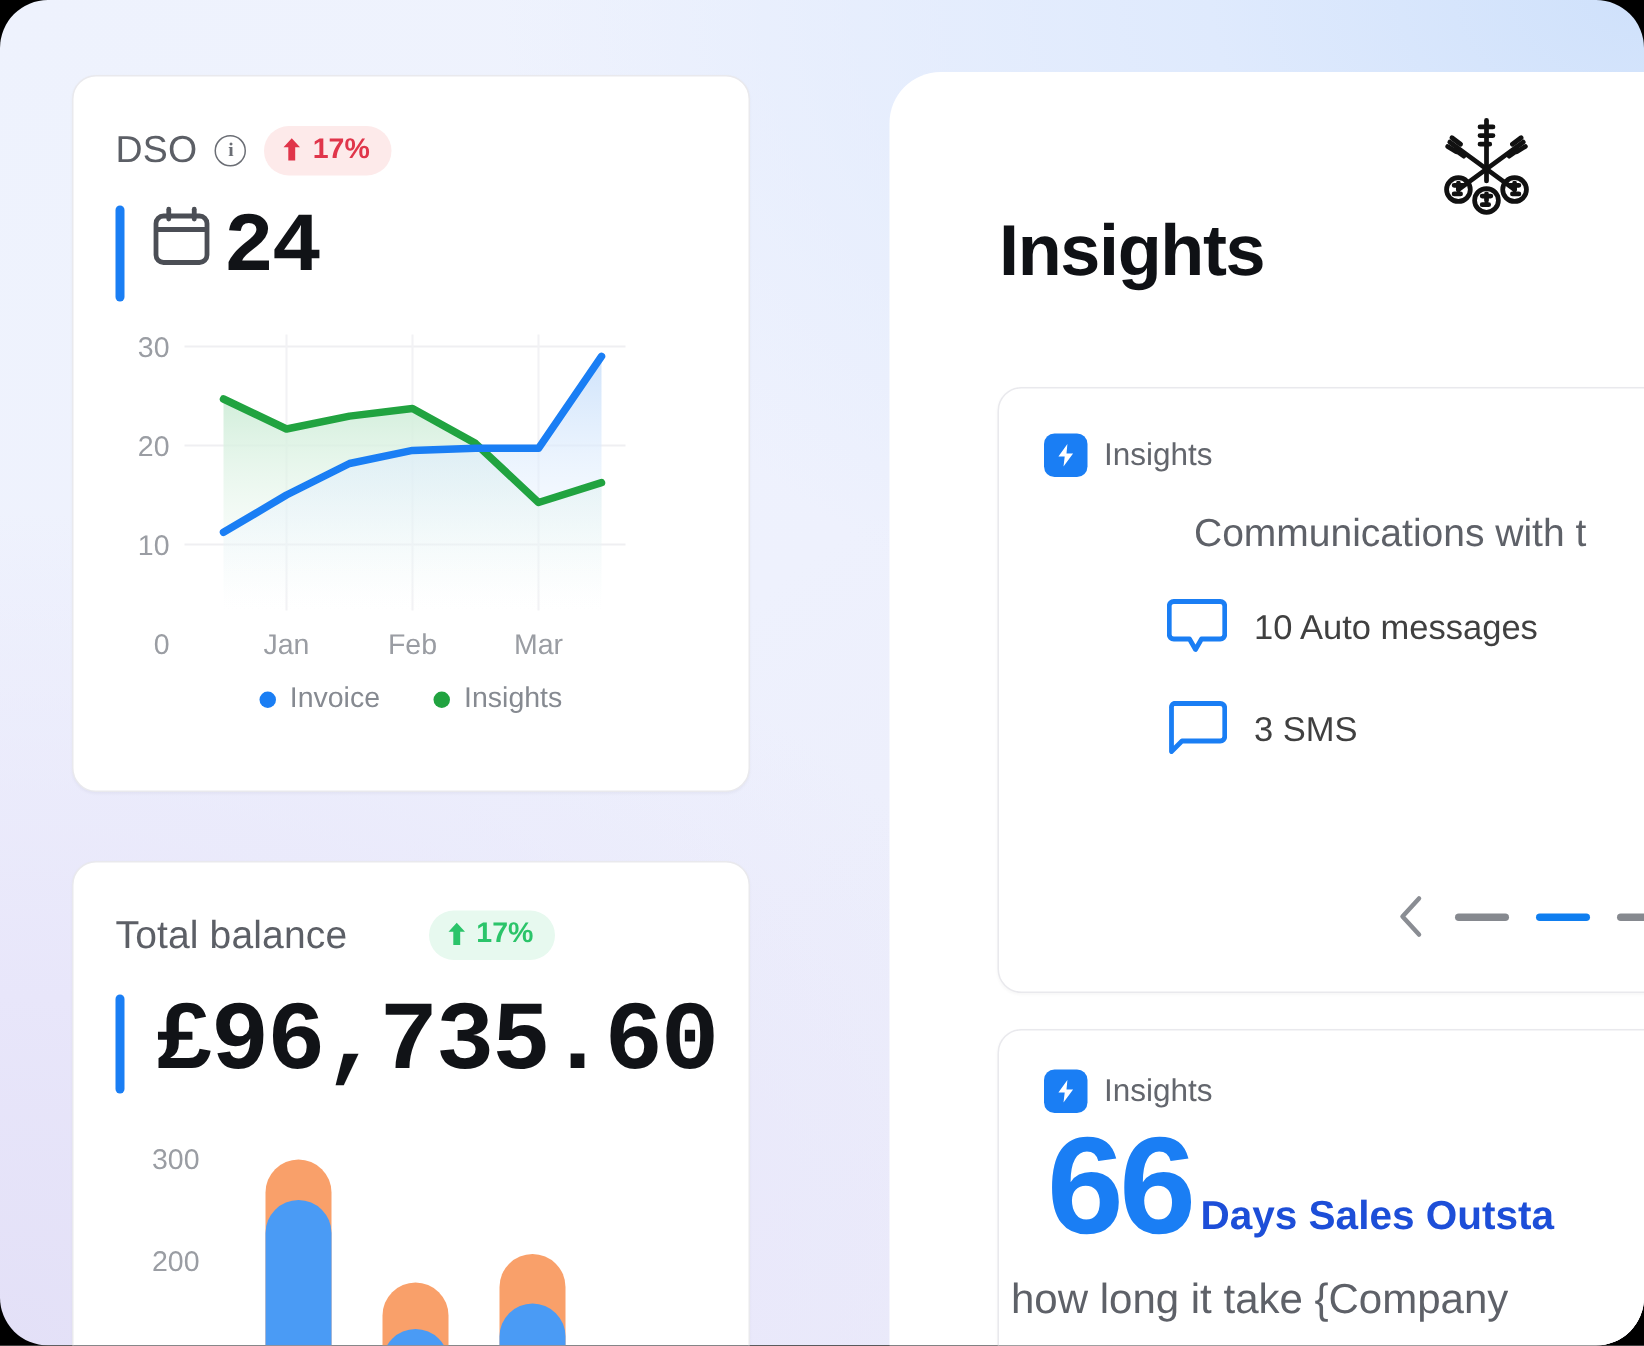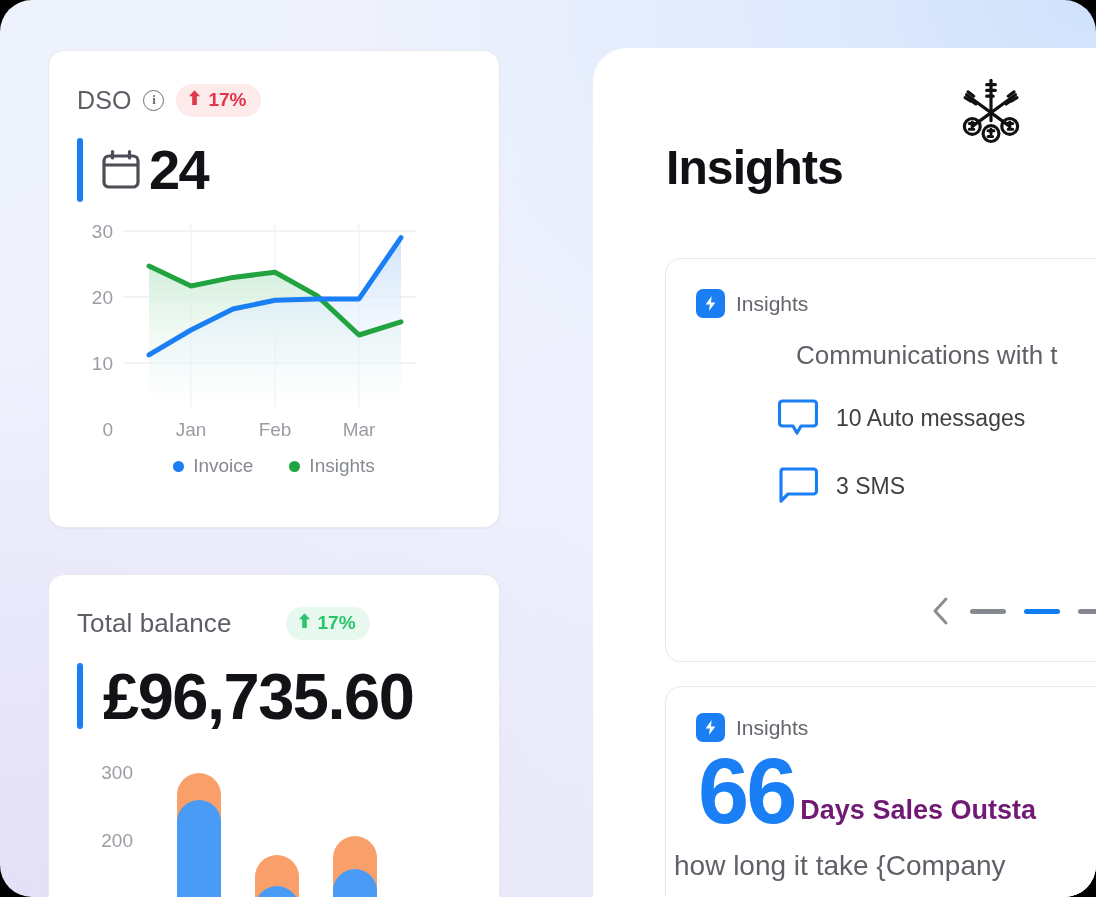--- a/index.html
+++ b/index.html
@@ -59,36 +59,37 @@
     border-radius: 50%;
     border: 1.9px solid #6b6e75;
     color: #6b6e75;
     font-size: 13px;
     font-weight: 700;
     display: flex; align-items: center; justify-content: center;
     font-family: "Liberation Serif", serif;
     flex: 0 0 auto;
   }
   .trend-badge {
-    display: flex; align-items: flex-start; gap: 7px;
+    display: flex; align-items: center; gap: 7px;
     padding: 5px 14px 6px 12px;
     border-radius: 999px;
     font-size: 19px;
     font-weight: 700;
     white-space: nowrap;
   }
   .trend-badge.up-red   { background: #fdeaea; color: #e0354a; }
   .trend-badge.up-green { background: #e7f9ef; color: #2bc46a; }
   .arrow-up { width: 13px; height: 17px; display: block; }
 
   .kpi-row {
     display: flex;
-    align-items: center;
+    align-items: flex-start;
     margin-top: 20px;
     height: 66px;
+    font-family: Liberation Mono, monospace;
   }
   .kpi-bar {
     width: 6px;
     height: 64px;
     background: #1a7ef4;
     border-radius: 3px;
     margin-right: 18px;
     flex: 0 0 auto;
   }
   .kpi-icon { margin-right: 8px; display: block; }
@@ -222,21 +223,21 @@
   #dso-big {
     font-size: 92px;
     font-weight: 800;
     color: #1a7ef4;
     line-height: .94;
     letter-spacing: -3px;
   }
   #dso-big-label {
     font-size: 27px;
     font-weight: 700;
-    color: #701a75;
+    color: #1d4ed8;
     white-space: nowrap;
     padding-bottom: 8px;
     margin-left: 6px;
   }
   #dso-desc {
     margin: 16px 0 0 8px;
     font-size: 28px;
     color: #5e6168;
     white-space: nowrap;
   }

